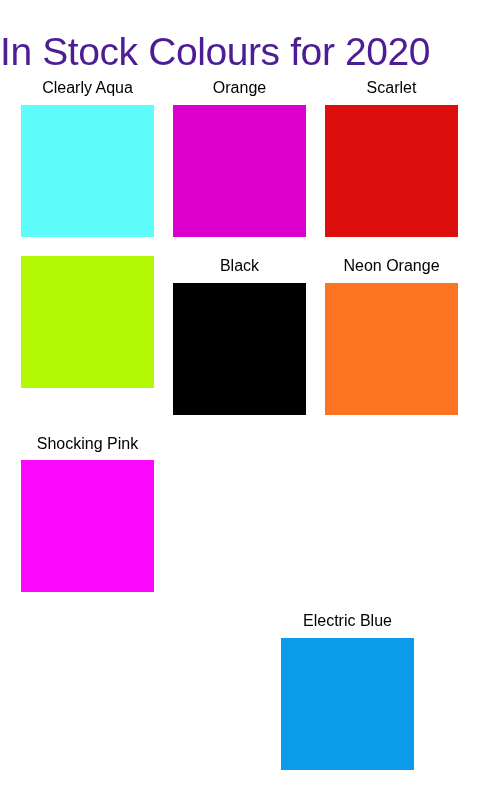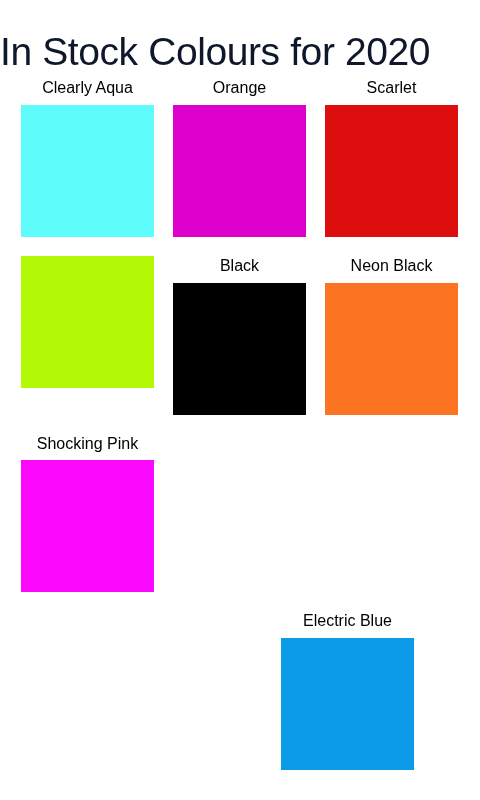--- a/index.html
+++ b/index.html
@@ -15,21 +15,21 @@
     position: relative;
   }
   #page-title {
     position: absolute;
     top: 2px;
     left: 0;
     width: 420px;
     text-align: left;
     font-size: 39px;
     font-weight: 400;
-    color: #0f172a;
+    color: #4c1d95;
     letter-spacing: -0.4px;
     line-height: 1.25;
     white-space: nowrap;
   }
   .swatch-grid {
     position: absolute;
     top: 78px;
     left: 0;
     width: 414px;
   }
@@ -94,21 +94,21 @@
 
   <div class="swatch-row">
     <div class="swatch-cell">
       <div class="swatch-chip" style="background-color: rgb(179, 249, 6);"></div>
     </div>
     <div class="swatch-cell">
       <div class="swatch-label">Black</div>
       <div class="swatch-chip" style="background-color: rgb(0, 0, 0);"></div>
     </div>
     <div class="swatch-cell">
-      <div class="swatch-label">Neon Black</div>
+      <div class="swatch-label">Neon Orange</div>
       <div class="swatch-chip" style="background-color: rgb(252, 115, 34);"></div>
     </div>
   </div>
 
   <div class="swatch-row">
     <div class="swatch-cell">
       <div class="swatch-label">Shocking Pink</div>
       <div class="swatch-chip" style="background-color: rgb(252, 8, 252);"></div>
     </div>
   </div>

